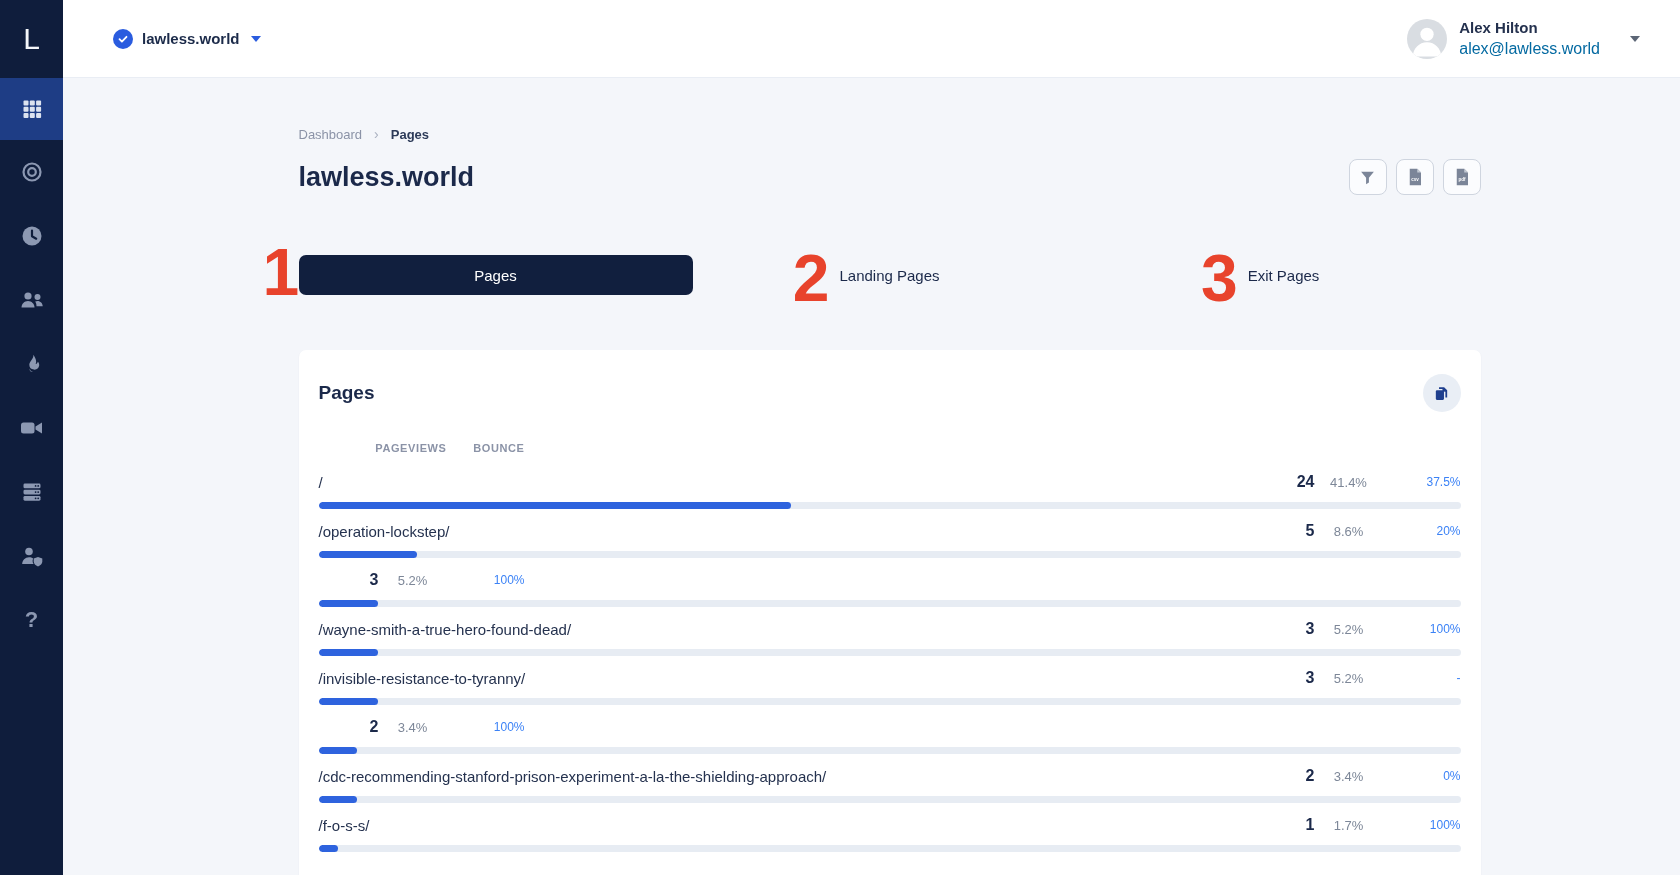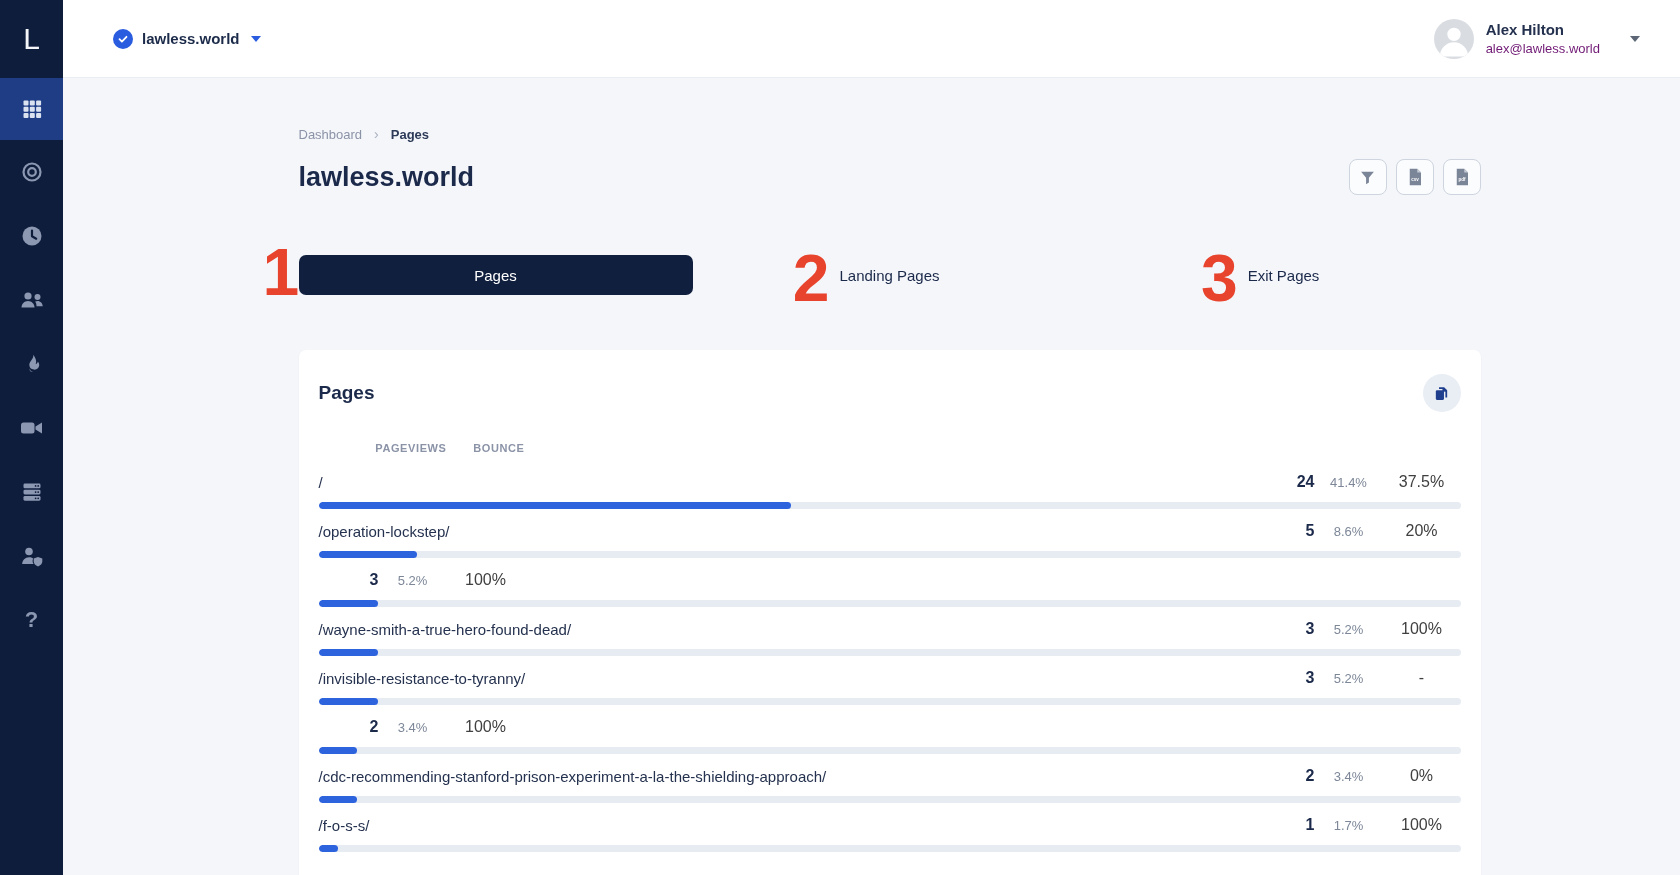--- a/index.html
+++ b/index.html
@@ -27,21 +27,21 @@
     display:flex; align-items:center; justify-content:center; }
   .check-circle svg { display:block; }
   .site-name { font-size:15px; font-weight:700; color:#1c2b4a; }
   .caret-blue { width:0; height:0; border-left:5px solid transparent;
     border-right:5px solid transparent; border-top:6px solid #2a5cdf; margin-left:2px; }
   .user-box { display:flex; align-items:center; gap:12px; cursor:pointer; }
   .avatar { width:40px; height:40px; border-radius:50%; background:#d9dde2;
     overflow:hidden; position:relative; flex-shrink:0; }
   .user-meta { text-align:left; line-height:1.35; }
   .user-name { font-size:15px; font-weight:600; color:#24314e; }
-  .user-email { font-size:13px; color:#701a75; }
+  .user-email { font-size:16px; color:#0369a1; }
   .caret-gray { width:0; height:0; border-left:5px solid transparent;
     border-right:5px solid transparent; border-top:6px solid #5c6676; margin-left:18px; }
 
   
   .content { position:absolute; left:81px; top:78px; width:1617px; height:797px;
     overflow:hidden; }
   .container { width:1182px; margin:0 auto; }
   .breadcrumb { margin-top:48px; display:flex; align-items:center; gap:12px;
     font-size:13px; }
   .bc-link { color:#8b93a7; cursor:pointer; }
@@ -89,21 +89,21 @@
   .th-views { width:128px; text-align:right; }
   .th-bounce { width:78px; text-align:right; }
 
   .t-body { margin-top:6px; }
   .t-row { padding-top:13px; }
   .t-line { display:flex; align-items:center; }
   .t-page { flex:1; font-size:15px; color:#25324f; cursor:pointer; }
   .t-views { width:60px; text-align:right; font-size:16px; font-weight:600;
     color:#1b294a; }
   .t-share { width:68px; text-align:center; font-size:13px; color:#7d8798; }
-  .t-bounce { width:78px; text-align:center; font-size:16px; color:#404040; }
+  .t-bounce { width:78px; text-align:right; font-size:12px; color:#3b82f6; }
   .t-bar { margin-top:11px; height:7px; border-radius:4px; background:#e7ecf3;
     overflow:hidden; }
   .t-bar-fill { height:100%; border-radius:4px; background:#2e63de; }
 </style>
 </head>
 <body>
 
 <aside class="sidebar">
   <div class="logo">L</div>
   <nav class="nav">

